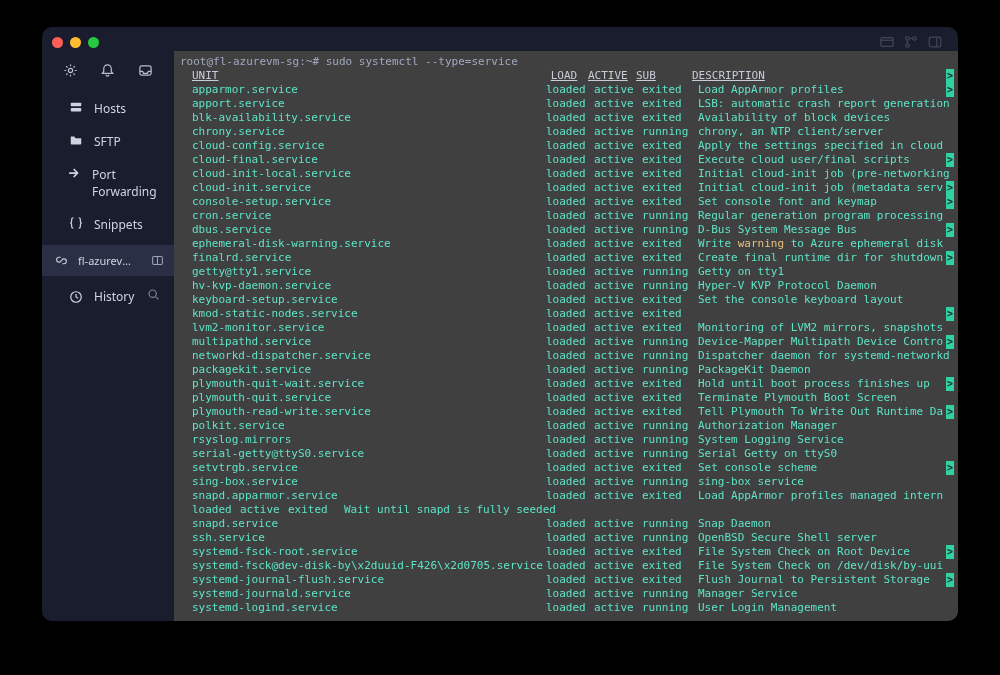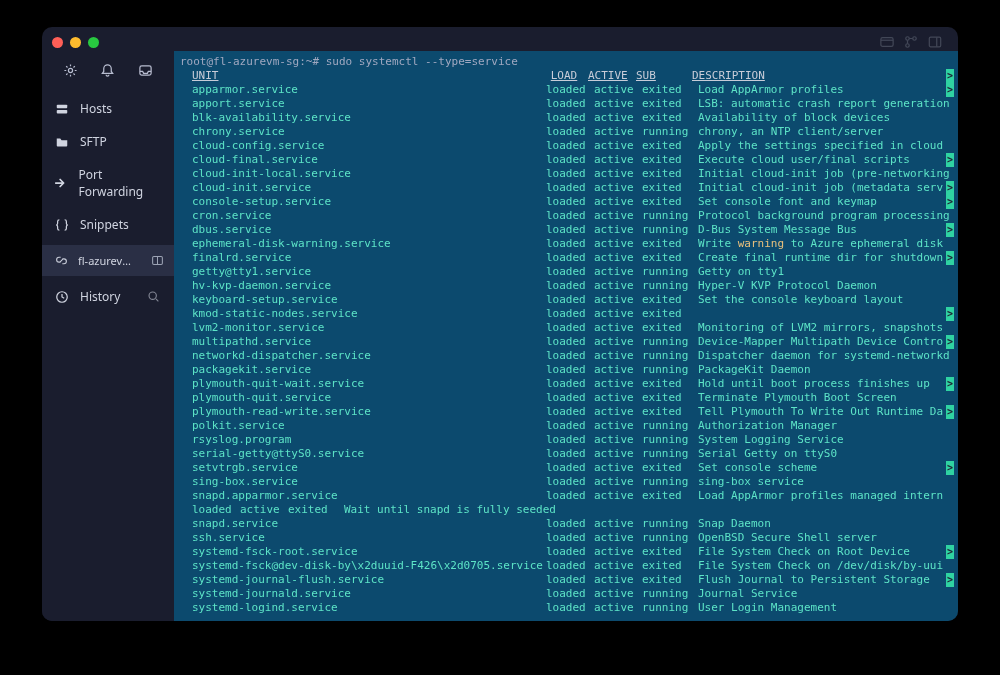--- a/index.html
+++ b/index.html
@@ -21,34 +21,34 @@
 
   .body { flex:1; display:flex; min-height:0; }
   .sidebar {
     width: 132px; background:#1a1d2e; border-right:0; padding: 12px 0 0;
     font-family: -apple-system, "Segoe UI", system-ui, sans-serif;
     font-size: 12px; color:#c8ccd8;
   }
   .sidebar-toprow { display:flex; justify-content:space-around; padding: 0 10px 14px; color:#9ca3b4;}
   .sidebar-toprow span { cursor:pointer; }
   .nav-item {
-    display:flex; align-items:center; gap:10px; padding: 8px 12px; cursor:pointer;
+    display:flex; align-items:flex-start; gap:10px; padding: 8px 26px; cursor:pointer;
     color:#d0d4e0;
   }
   .nav-item .icon { width:16px; display:flex; justify-content:center; }
   .nav-item.session {
     background:#2a2f45; margin: 4px 0; padding:8px 10px 8px 12px;
     display:flex; align-items:center; justify-content:space-between;
   }
   .nav-item.session .left { display:flex; align-items:center; gap:8px; overflow:hidden;}
   .nav-item.session .label { overflow:hidden; text-overflow:ellipsis; white-space:nowrap; max-width:72px; font-size:11px;}
   .search-ico { opacity:.6; }
 
   .term {
-    flex:1; background:#0c4a6e; color:#5de4c7; font-size:11px; line-height:14px;
+    flex:1; background:#404040; color:#5de4c7; font-size:11px; line-height:14px;
     padding: 4px 0 0 0; overflow:hidden; white-space:nowrap; position:relative;
   }
   .prompt-line { padding-left:6px; }
   .prompt { color:#a0a8c0; }
   .cmd { color:#a0a8c0; }
   .hdr { color:#c8ccd8; text-decoration:underline; padding-left:6px; display:flex; }
   .hdr .c1 { display:inline-block; width:360px; padding-left:12px;}
   .hdr .c2 { display:inline-block; width:48px;text-align:center;}
   .hdr .c3 { display:inline-block; width:48px;}
   .hdr .c4 { display:inline-block; width:56px;}
@@ -267,21 +267,21 @@
             <span class="c2">loaded</span>
             <span class="c3">active</span>
             <span class="c4">exited</span>
             <span class="c5">Set console font and keymap</span>
           </div>
           <div class="row">
             <span class="c1">cron.service</span>
             <span class="c2">loaded</span>
             <span class="c3">active</span>
             <span class="c4">running</span>
-            <span class="c5">Protocol background program processing</span>
+            <span class="c5">Regular generation program processing</span>
           </div>
           <div class="row">
             <span class="c1">dbus.service</span>
             <span class="c2">loaded</span>
             <span class="c3">active</span>
             <span class="c4">running</span>
             <span class="c5">D-Bus System Message Bus</span>
           </div>
           <div class="row">
             <span class="c1">ephemeral-disk-warning.service</span>
@@ -374,21 +374,21 @@
             <span class="c5">Tell Plymouth To Write Out Runtime Da</span>
           </div>
           <div class="row">
             <span class="c1">polkit.service</span>
             <span class="c2">loaded</span>
             <span class="c3">active</span>
             <span class="c4">running</span>
             <span class="c5">Authorization Manager</span>
           </div>
           <div class="row">
-            <span class="c1">rsyslog.program</span>
+            <span class="c1">rsyslog.mirrors</span>
             <span class="c2">loaded</span>
             <span class="c3">active</span>
             <span class="c4">running</span>
             <span class="c5">System Logging Service</span>
           </div>
           <div class="row">
             <span class="c1">serial-getty@ttyS0.service</span>
             <span class="c2">loaded</span>
             <span class="c3">active</span>
             <span class="c4">running</span>
@@ -454,21 +454,21 @@
             <span class="c2">loaded</span>
             <span class="c3">active</span>
             <span class="c4">exited</span>
             <span class="c5">Flush Journal to Persistent Storage</span>
           </div>
           <div class="row">
             <span class="c1">systemd-journald.service</span>
             <span class="c2">loaded</span>
             <span class="c3">active</span>
             <span class="c4">running</span>
-            <span class="c5">Journal Service</span>
+            <span class="c5">Manager Service</span>
           </div>
           <div class="row">
             <span class="c1">systemd-logind.service</span>
             <span class="c2">loaded</span>
             <span class="c3">active</span>
             <span class="c4">running</span>
             <span class="c5">User Login Management</span>
           </div>
         </div>
     <div class="trunc" style="top: 18px;">&gt;</div>

